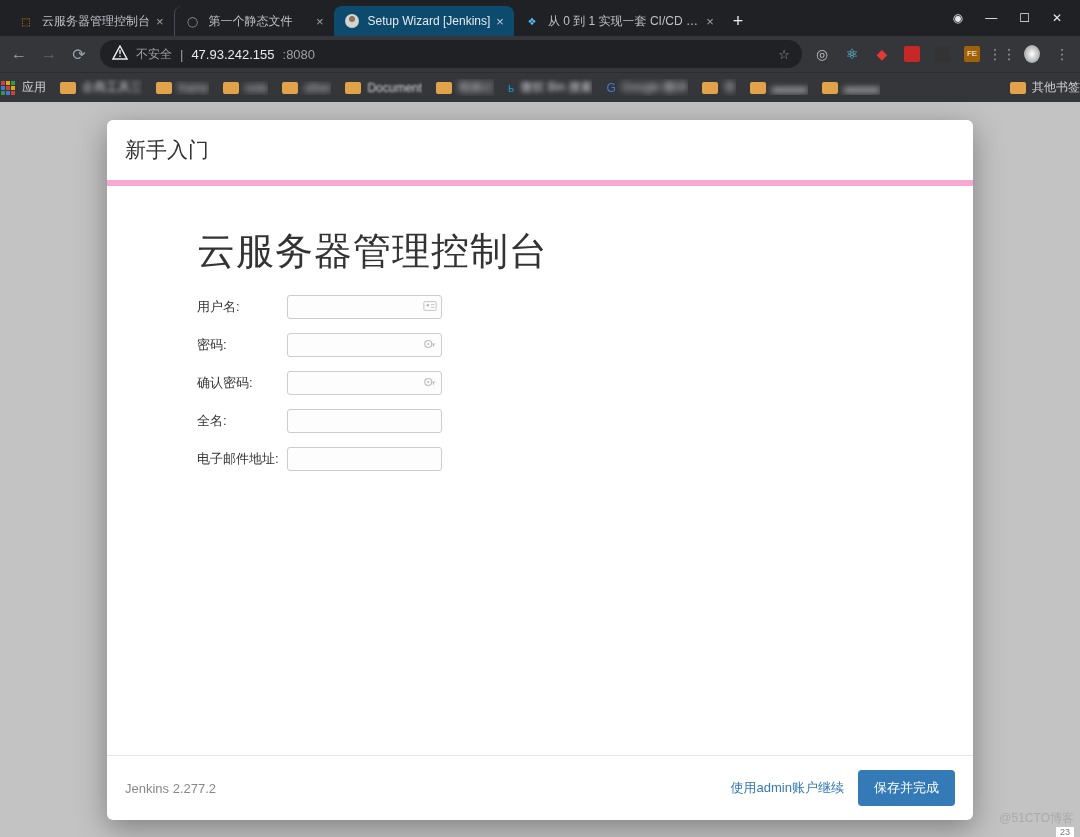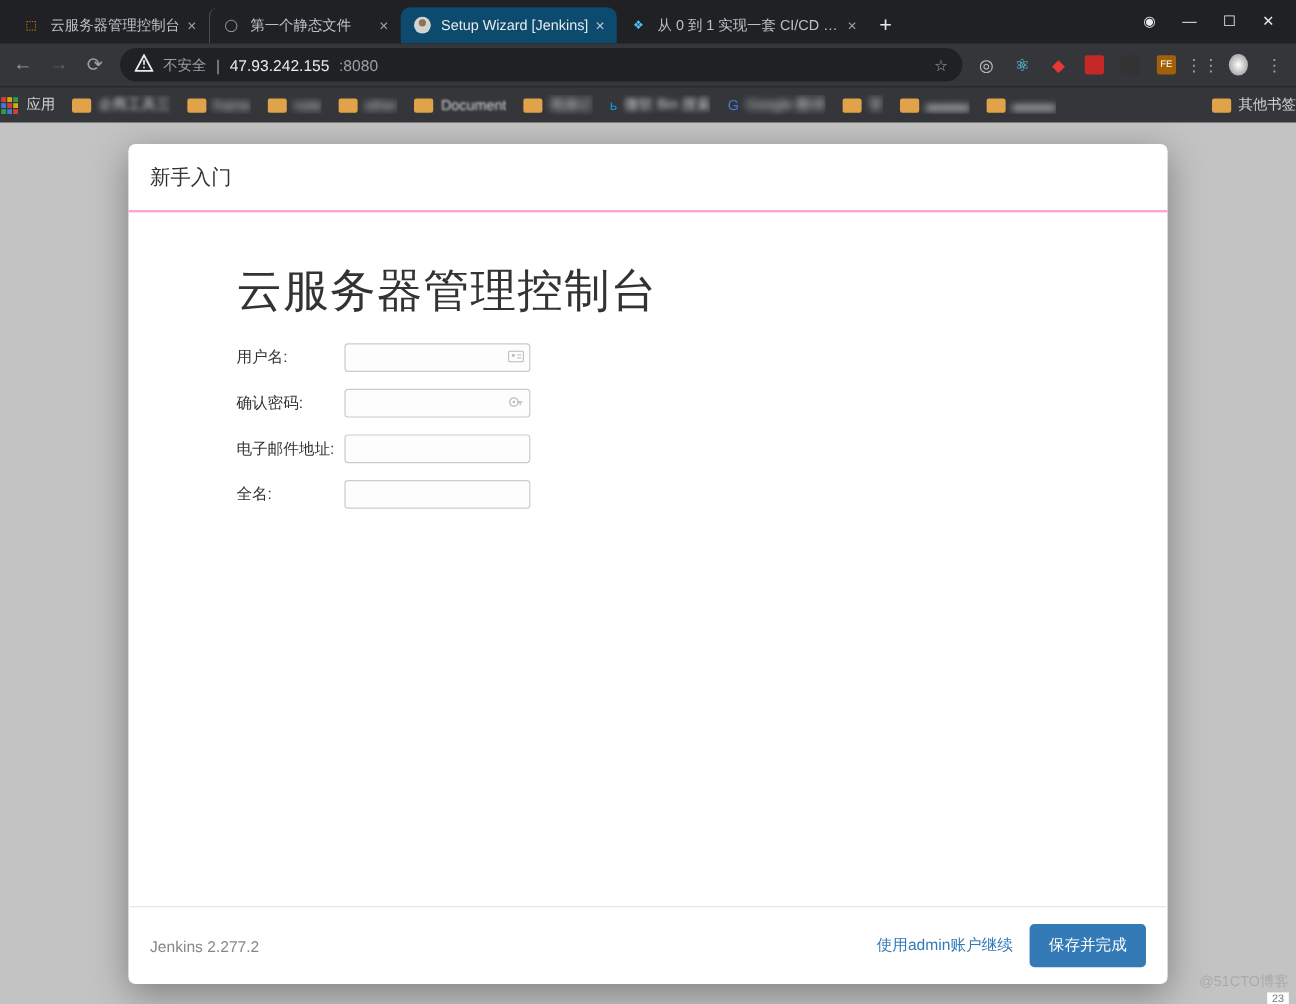--- a/index.html
+++ b/index.html
@@ -28,21 +28,21 @@
 .bm-item { display: flex; align-items: center; gap: 6px; opacity: .85; max-width: 95px; overflow: hidden; white-space: nowrap; }
 .bm-folder { width: 16px; height: 12px; background: #ffb74d; border-radius: 2px; }
 .bm-spacer { flex: 1; }
 
 
 .page { height: 735px; background: #c3c3c3; position: relative; }
 .watermark { position: absolute; right: 6px; bottom: 10px; color: #aaa; font-size: 12px; }
 .smallnum { position: absolute; right: 6px; bottom: 0; color: #777; font-size: 9px; background: #ffffff; padding: 0 4px; }
 
 .card { position: absolute; left: 107px; top: 18px; width: 866px; height: 700px; background: #fff; border-radius: 6px; box-shadow: 0 8px 30px rgba(0,0,0,.35); display: flex; flex-direction: column; }
-.card-header { padding: 16px 18px; border-bottom: 2px solid #f9a8d4; font-size: 17px; color: #333; font-weight: 400; }
+.card-header { padding: 16px 18px; border-bottom: 6px solid #f9a8d4; font-size: 21px; color: #333; font-weight: 400; }
 .card-body { flex: 1; padding: 40px 90px; overflow: auto; }
 .h1 { font-size: 38px; font-weight: 300; color: #333; margin-bottom: 18px; letter-spacing: 1px; }
 .form-row { display: flex; align-items: center; margin-bottom: 14px; font-size: 13px; color: #333; }
 .form-row label { width: 90px; text-align: left; }
 .form-row .inpwrap { position: relative; }
 .form-row input { width: 155px; height: 24px; border: 1px solid #ccc; border-radius: 3px; padding: 0 24px 0 6px; font-size: 13px; background: #fdfdfd; }
 .form-row .adorn { position: absolute; right: 5px; top: 4px; color: #bbb; font-size: 13px; }
 
 .card-footer { border-top: 1px solid #e6e6e6; padding: 14px 18px; display: flex; align-items: center; font-size: 13px; }
 .jenkins-ver { color: #888; }
@@ -213,44 +213,57 @@
             <svg width="14" height="14" viewBox="0 0 16 16">
                 <rect x="1" y="3" width="14" height="10" rx="1" fill="none" stroke="#bbb"></rect>
                 <circle cx="5.5" cy="7" r="1.5" fill="#bbb"></circle>
                 <rect x="9" y="6" width="4" height="1" fill="#bbb"></rect>
                 <rect x="9" y="9" width="4" height="1" fill="#bbb"></rect>
               </svg>
           </span>
         </div>
       </div>
 
-
-      <div class="form-row">
-        <label>确认密码:</label>
+      <div class="form-row">
+        <label>密码:</label>
         <div class="inpwrap">
           <input type="password" style="">
           <span class="adorn">
             <svg width="14" height="14" viewBox="0 0 16 16">
                 <circle cx="6" cy="8" r="4" fill="none" stroke="#bbb" stroke-width="1.2"></circle>
                 <circle cx="6" cy="8" r="1.2" fill="#bbb"></circle>
                 <path d="M9 8 H14 M12 8 V11" stroke="#bbb" stroke-width="1.2" fill="none"></path>
               </svg>
           </span>
         </div>
       </div>
 
       <div class="form-row">
+        <label>确认密码:</label>
+        <div class="inpwrap">
+          <input type="password" style="">
+          <span class="adorn">
+            <svg width="14" height="14" viewBox="0 0 16 16">
+                <circle cx="6" cy="8" r="4" fill="none" stroke="#bbb" stroke-width="1.2"></circle>
+                <circle cx="6" cy="8" r="1.2" fill="#bbb"></circle>
+                <path d="M9 8 H14 M12 8 V11" stroke="#bbb" stroke-width="1.2" fill="none"></path>
+              </svg>
+          </span>
+        </div>
+      </div>
+
+      <div class="form-row">
+        <label>全名:</label>
+        <div class="inpwrap">
+          <input type="text" style="">
+        </div>
+      </div>
+
+      <div class="form-row">
         <label>电子邮件地址:</label>
-        <div class="inpwrap">
-          <input type="text" style="">
-        </div>
-      </div>
-
-      <div class="form-row">
-        <label>全名:</label>
         <div class="inpwrap">
           <input type="text" style="">
         </div>
       </div>
     </div>
     <div class="card-footer">
       <span class="jenkins-ver">Jenkins 2.277.2</span>
       <div class="ft-spacer"></div>
       <button class="btn-link">使用admin账户继续</button>
       <button class="btn-primary">保存并完成</button>

